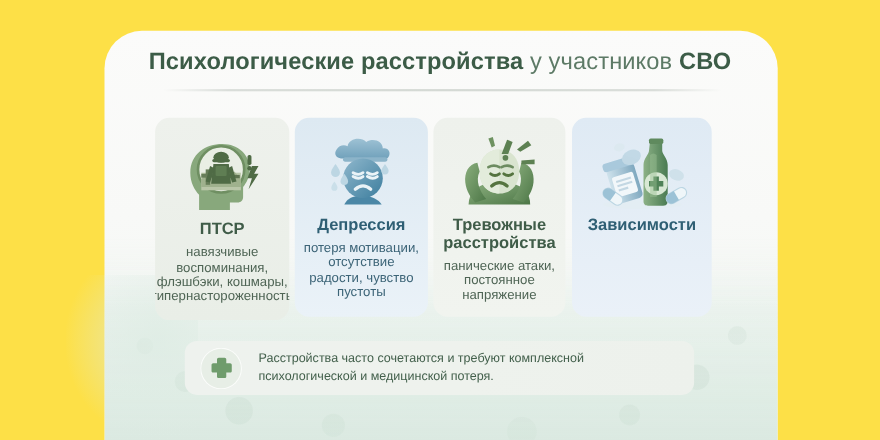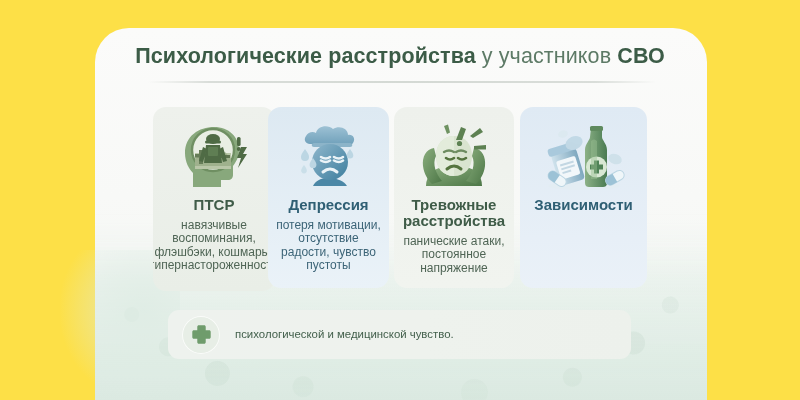--- a/index.html
+++ b/index.html
@@ -54,21 +54,21 @@
   }
 
   
   .cards{position:absolute;left:141px;top:107px;width:506px;height:186px;}
   .card{
     position:absolute;top:0;border-radius:13px;
     display:flex;flex-direction:column;align-items:center;
     box-sizing:border-box;padding:12px 7px 10px;
     overflow:hidden;
   }
-  .card.c1{left:12px;width:122px;height:184px;background:linear-gradient(180deg,#eef1ec 0%,#e9eee7 100%);}
+  .card.c1{left:0px;width:122px;height:184px;background:linear-gradient(180deg,#eef1ec 0%,#e9eee7 100%);justify-content:center;}
   .card.c2{left:127px;width:121px;height:181px;background:linear-gradient(180deg,#dde9f2 0%,#eaf2f8 100%);}
   .card.c3{left:253px;width:120px;height:181px;background:linear-gradient(180deg,#eef1ec 0%,#f1f4ef 100%);}
   .card.c4{left:379px;width:127px;height:181px;background:linear-gradient(180deg,#dfeaf4 0%,#eaf1f8 100%);}
 
   .icon-wrap{height:72px;display:flex;align-items:center;justify-content:center;margin-top:2px;}
   .card-title{
     font-weight:bold;font-size:15px;line-height:16px;text-align:center;margin-top:4px;
   }
   .c1 .card-title,.c3 .card-title{color:#3f5c48;}
   .c2 .card-title,.c4 .card-title{color:#2f5f74;}
@@ -242,17 +242,18 @@
     </div>
   </div>
 
   <div class="banner">
     <div class="banner-icon">
       <svg width="23" height="23" viewBox="0 0 24 24">
         <path d="M9.2 2.4 h5.6 c.9 0 1.6 .7 1.6 1.6 v3.6 h3.6 c.9 0 1.6 .7 1.6 1.6 v5.6 c0 .9 -.7 1.6 -1.6 1.6 h-3.6 v3.6 c0 .9 -.7 1.6 -1.6 1.6 h-5.6 c-.9 0 -1.6 -.7 -1.6 -1.6 v-3.6 h-3.6 c-.9 0 -1.6 -.7 -1.6 -1.6 v-5.6 c0 -.9 .7 -1.6 1.6 -1.6 h3.6 v-3.6 c0 -.9 .7 -1.6 1.6 -1.6 z" fill="#6f9c6c"></path>
       </svg>
     </div>
     <div class="banner-text">
-      <div>психологической и медицинской чувство.</div>
+      <div>Расстройства часто сочетаются и требуют комплексной</div>
+      <div>психологической и медицинской потеря.</div>
     </div>
   </div>
 
 </div>
 
 </body></html>

